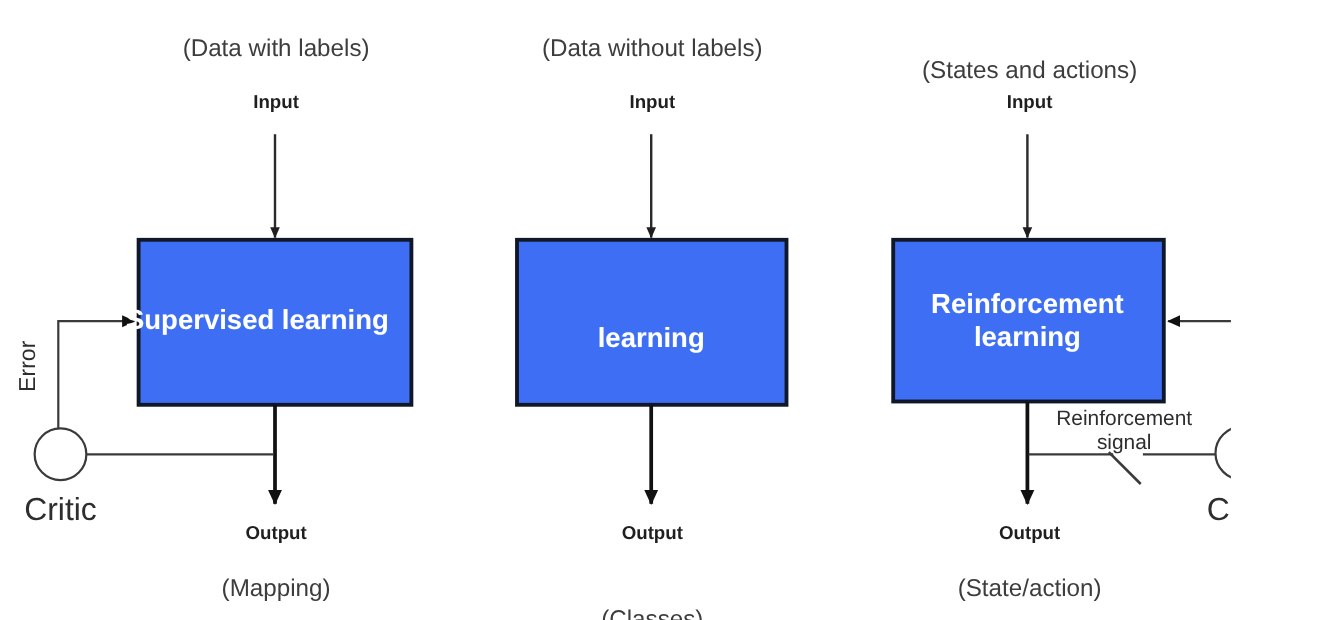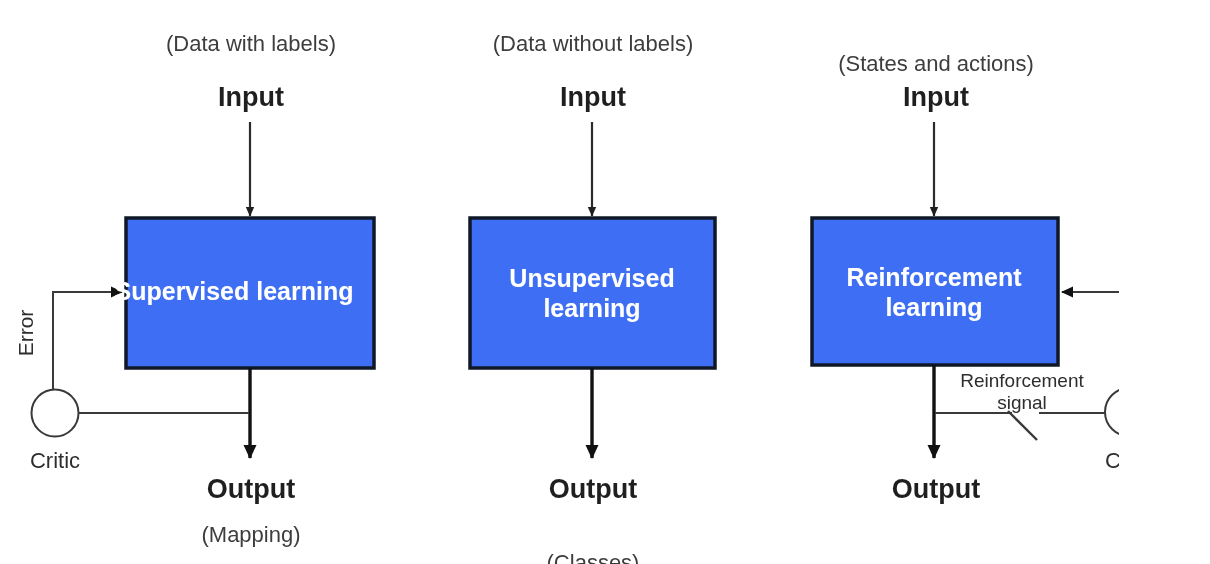--- a/index.html
+++ b/index.html
@@ -30,26 +30,26 @@
     font-family: "Liberation Sans", sans-serif;
     white-space: nowrap;
     line-height: 1;
   }
   .lbl-paren {
     font-size: 22px;
     font-weight: 400;
     color: #3d3d3d;
   }
   .lbl-io {
-    font-size: 27px;
+    font-size: 17px;
     font-weight: 700;
     color: #1f1f1f;
   }
   .lbl-critic {
-    font-size: 22px;
+    font-size: 29px;
     font-weight: 400;
     color: #2e2e2e;
   }
   .lbl-error {
     font-size: 21px;
     font-weight: 400;
     color: #2e2e2e;
   }
   .lbl-signal {
     font-size: 19px;
@@ -153,34 +153,35 @@
   <div class="rot-wrap" style="left:0px; top:0px;">
     <div class="lbl lbl-error rot-up" style="position:absolute; left:25px; top:333px;">Error</div>
   </div>
 
   <div class="lbl lbl-critic center-x" style="left:55px; top:450px;">Critic</div>
 
   <div class="lbl lbl-paren center-x" style="left:593px; top:33px;">(Data without labels)</div>
 
   <div class="lbl lbl-io center-x" style="left:593px; top:84px;">Input</div>
 
-  <div class="box-title" style="left:592px; top:293px; width:235px;"><span>Unsupervised</span><br><span>learning</span></div>
+  <div class="box-title" style="left:592px; top:293px; width:235px;"><br><span>learning</span></div>
 
   <div class="lbl lbl-io center-x" style="left:593px; top:476px;">Output</div>
 
   <div class="lbl lbl-paren center-x" style="left:593px; top:524px;margin-top:28px;">(Classes)</div>
 
   <div class="lbl lbl-paren center-x" style="left:936px; top:33px;margin-top:20px;">(States and actions)</div>
 
   <div class="lbl lbl-io center-x" style="left:936px; top:84px;">Input</div>
 
   <div class="box-title" style="left:934px; top:292px; width:238px;"><span>Reinforcement</span><br><span>learning</span></div>
 
   <div class="lbl lbl-io center-x" style="left:936px; top:476px;">Output</div>
 
+  <div class="lbl lbl-paren center-x" style="left:936px; top:524px;">(State/action)</div>
 
   <div class="rot-wrap" style="left:0px; top:0px;">
     <div class="lbl lbl-error rot-down" style="position:absolute; left:1158px; top:335px;">Error</div>
   </div>
 
   <div class="lbl lbl-critic center-x" style="left:1130px; top:450px;">Critic</div>
 
   <div class="lbl lbl-signal" style="left:952px; top:370px; width:140px;"><span>Reinforcement</span><br><span>signal</span></div>
 
 </div>

